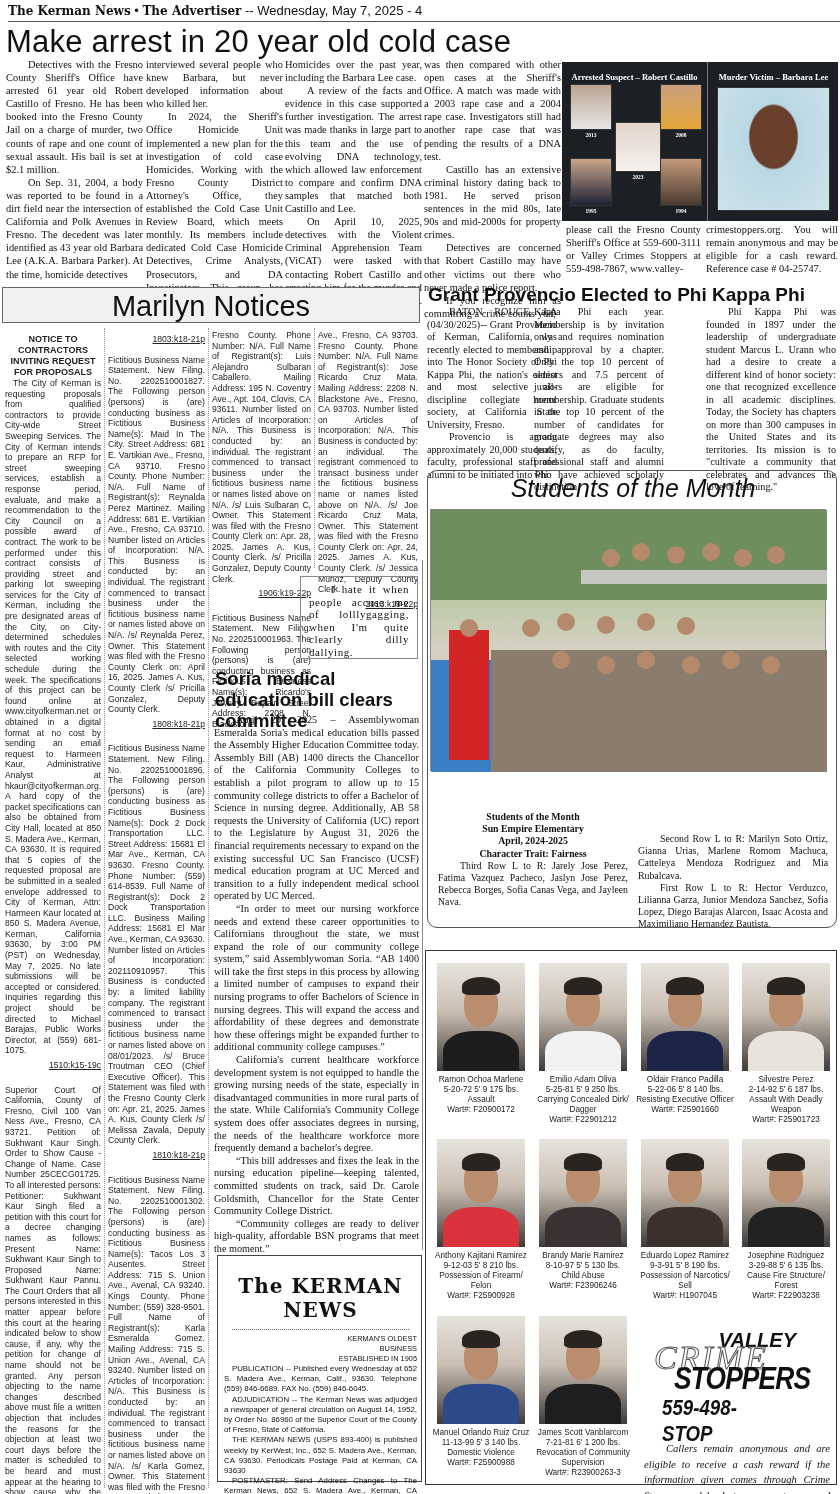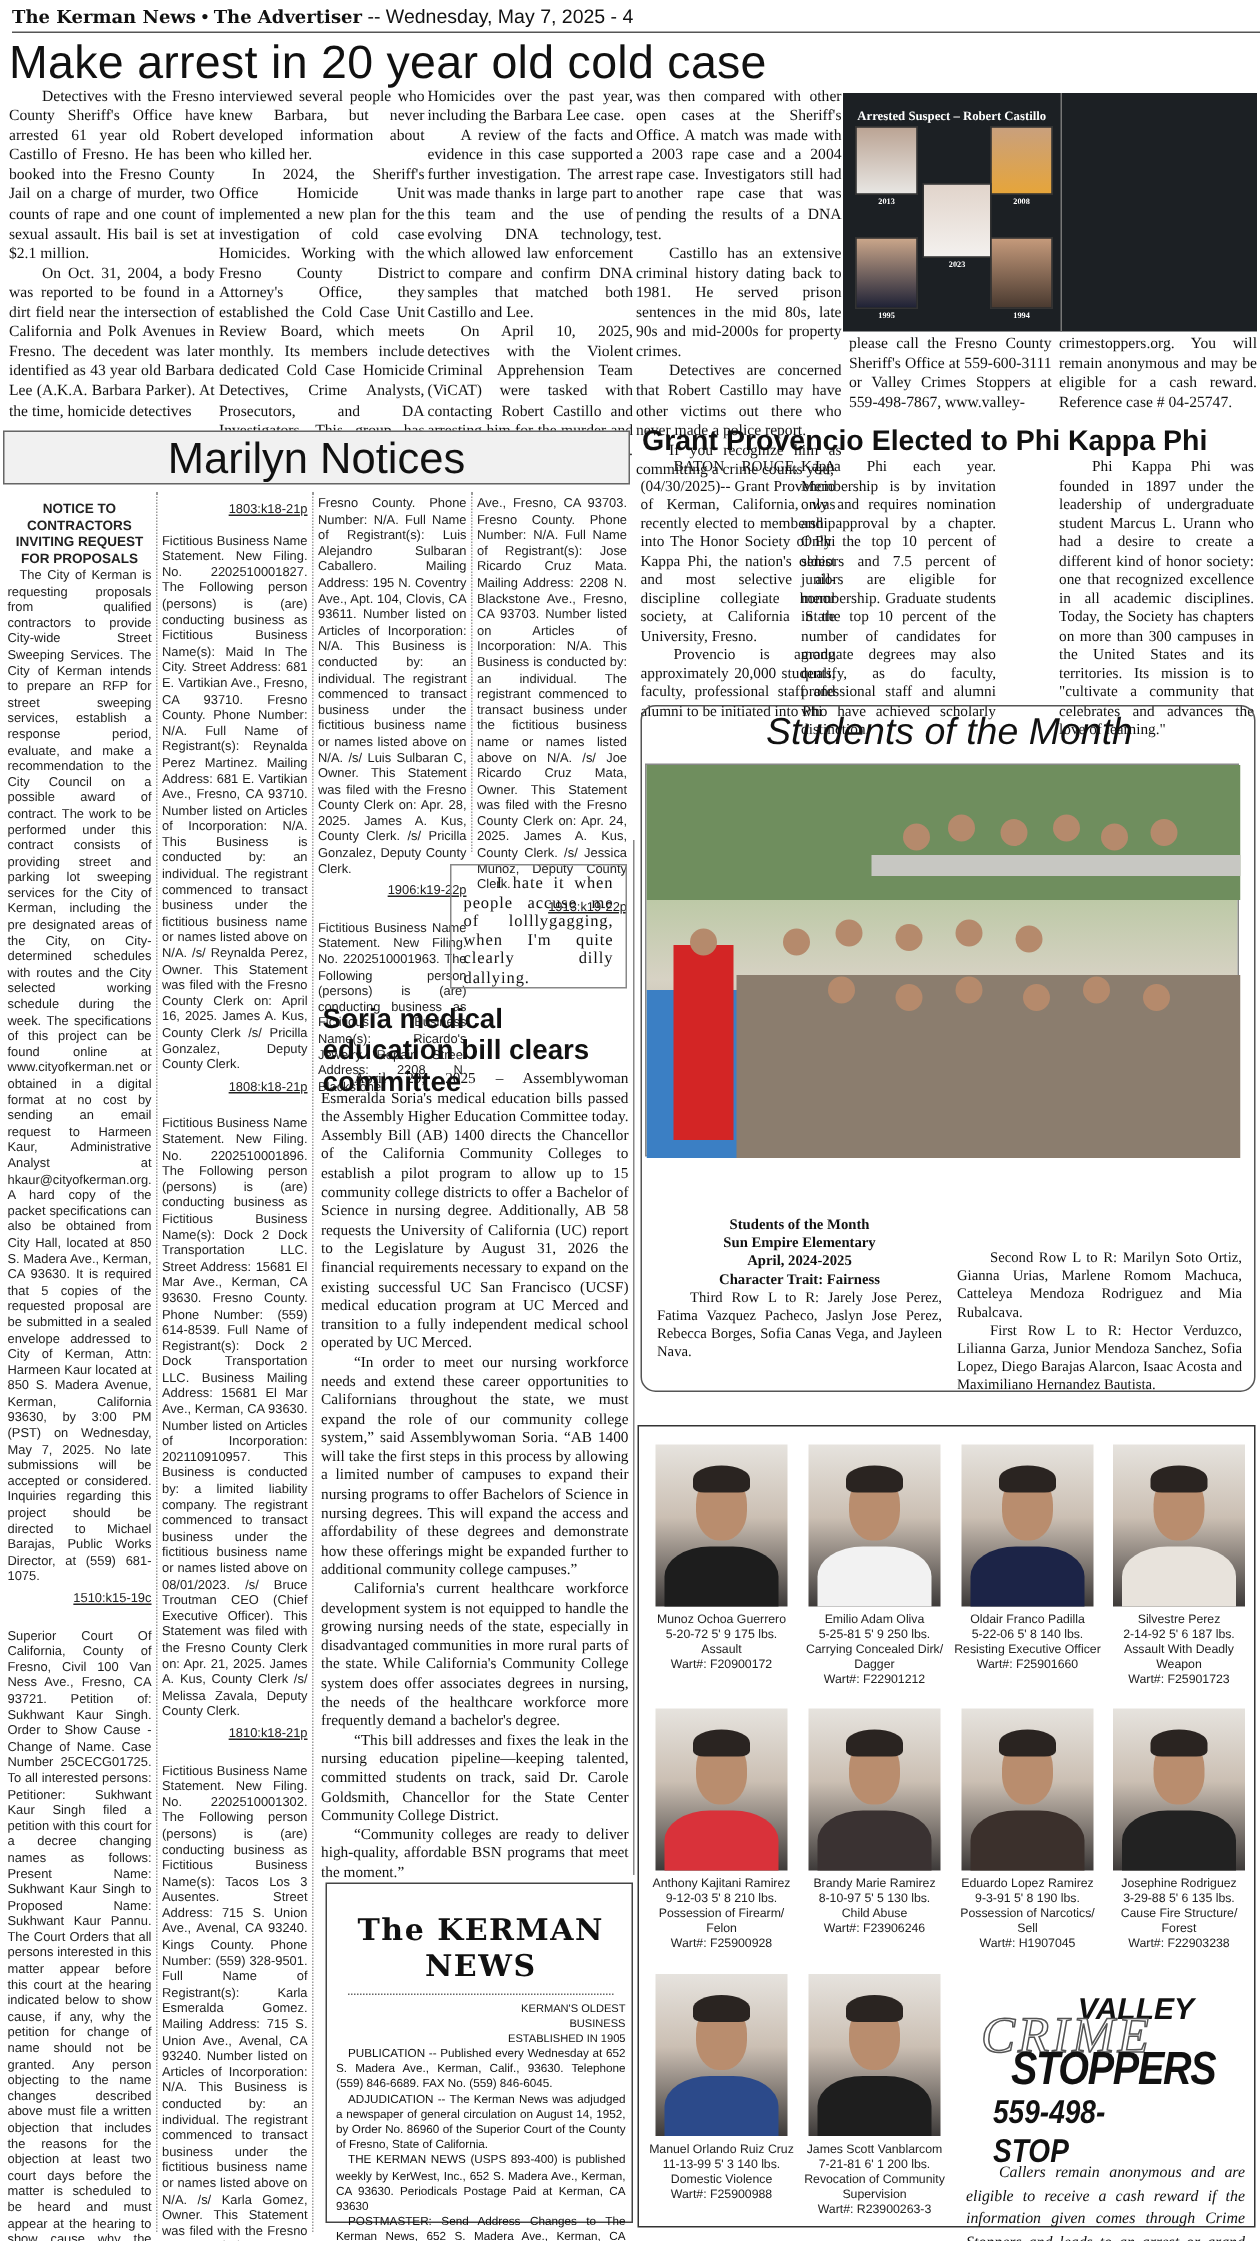--- a/index.html
+++ b/index.html
@@ -55,21 +55,21 @@
 </head>
 <body>
 
 <div class="abs masthead">
   <span class="gothic">The Kerman News</span><span> • </span><span class="gothic">The Advertiser</span><span> -- Wednesday, May 7, 2025 - 4</span>
 </div>
 
 <h1 class="abs headline">Make arrest in 20 year old cold case</h1>
 <div class="abs col story-col" style="left:6px;">
   <p>Detectives with the Fresno County Sheriff's Office have arrested 61 year old Robert Castillo of Fresno. He has been booked into the Fresno County Jail on a charge of murder, two counts of rape and one count of sexual assault. His bail is set at $2.1 million.</p>
-    <p>On Oct. 31, 2004, a body was reported to be found in a dirt field near the intersection of California and Polk Avenues in Fresno. The decedent was later identified as 43 year old Barbara Lee (A.K.A. Barbara Parker). At the time, homicide detectives</p>
+    <p>On Sep. 31, 2004, a body was reported to be found in a dirt field near the intersection of California and Polk Avenues in Fresno. The decedent was later identified as 43 year old Barbara Lee (A.K.A. Barbara Parker). At the time, homicide detectives</p>
 </div>
 <div class="abs col story-col" style="left:146px;">
   <p class="noind">interviewed several people who knew Barbara, but never developed information about who killed her.</p>
     <p>In 2024, the Sheriff's Office Homicide Unit implemented a new plan for the investigation of cold case Homicides. Working with the Fresno County District Attorney's Office, they established the Cold Case Unit Review Board, which meets monthly. Its members include dedicated Cold Case Homicide Detectives, Crime Analysts, Prosecutors, and DA Investigators. This group has successfully solved nine Cold Case</p>
 </div>
 <div class="abs col story-col" style="left:285px;">
   <p class="noind">Homicides over the past year, including the Barbara Lee case.</p>
     <p>A review of the facts and evidence in this case supported further investigation. The arrest was made thanks in large part to this team and the use of evolving DNA technology, which allowed law enforcement to compare and confirm DNA samples that matched both Castillo and Lee.</p>
     <p>On April 10, 2025, detectives with the Violent Criminal Apprehension Team (ViCAT) were tasked with contacting Robert Castillo and arresting him for the murder and sexual assault of Barbara Lee. Castillo's DNA</p>
 </div>
@@ -85,20 +85,24 @@
     <div class="mug" style="left:8px;top:22px;width:42px;height:46px;background:linear-gradient(#bba494,#e8e6e3);"></div>
     <div class="mug-label" style="left:9px;top:70px;">2013</div>
     <div class="mug" style="left:98px;top:22px;width:42px;height:46px;background:linear-gradient(#c9a07d,#e6a53a);"></div>
     <div class="mug-label" style="left:99px;top:70px;">2008</div>
     <div class="mug" style="left:53px;top:60px;width:46px;height:50px;background:linear-gradient(#e1d4cb,#f4f1ee);"></div>
     <div class="mug-label" style="left:56px;top:112px;">2023</div>
     <div class="mug" style="left:8px;top:96px;width:42px;height:48px;background:linear-gradient(#caa68a,#1f2236);"></div>
     <div class="mug-label" style="left:9px;top:146px;">1995</div>
     <div class="mug" style="left:98px;top:96px;width:42px;height:48px;background:linear-gradient(#c59a7b,#4a3a30);"></div>
     <div class="mug-label" style="left:99px;top:146px;">1994</div>
+  </div>
+  <div class="half" style="left:147px;width:129px;">
+    <div class="panel-title">Murder Victim – Barbara Lee</div>
+    <div class="mug" style="left:8px;top:25px;width:113px;height:124px;background:radial-gradient(ellipse at 50% 40%, #6a3f2c 0 30%, #b9d8e4 32%, #cfe3ea 100%);"></div>
   </div>
 </div>
 <div class="abs col" style="left:566px;top:223px;width:135px;">
     <p class="noind">please call the Fresno County Sheriff's Office at 559-600-3111 or Valley Crimes Stoppers at 559-498-7867, www.valley-</p>
   </div>
 <div class="abs col" style="left:706px;top:223px;width:132px;">
     <p class="noind">crimestoppers.org. You will remain anonymous and may be eligible for a cash reward. Reference case # 04-25747.</p>
   </div>
 
 <div class="abs pn-header">Marilyn Notices</div>
@@ -215,21 +219,21 @@
   </div>
   <div class="abs cs-text">
     <p style="text-indent:22px;">Callers remain anonymous and are eligible to receive a cash reward if the information given comes through Crime Stoppers and leads to an arrest or grand jury indictment of a felony offender.</p>
   </div>
 <div class="wanted" style="left: 6px; top: 12px;">
       <div class="ph">
         <div class="body" style="background:#1d1d1d"></div>
         <div class="face"></div>
         <div class="hair"></div>
       </div>
-      <div>Munoz Ochoa Guerrero</div>
+      <div>Ramon Ochoa Marlene</div>
       <div>5-20-72  5' 9  175 lbs.</div>
       <div>Assault</div>
       <div>Wart#:  F20900172</div>
     </div>
     <div class="wanted" style="left: 108px; top: 12px;">
       <div class="ph">
         <div class="body" style="background:#f2f2f2"></div>
         <div class="face"></div>
         <div class="hair"></div>
       </div>

